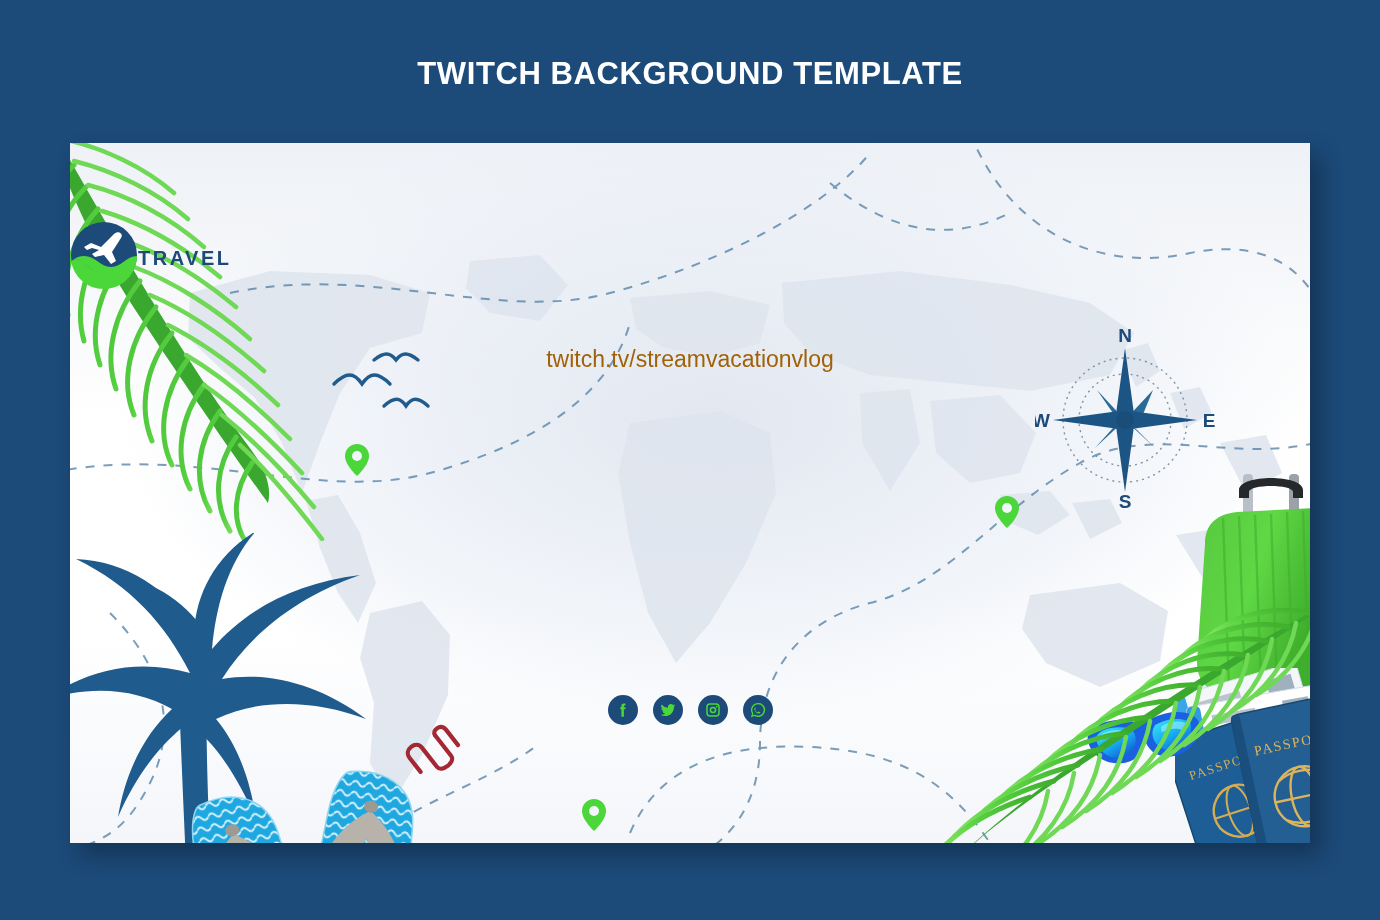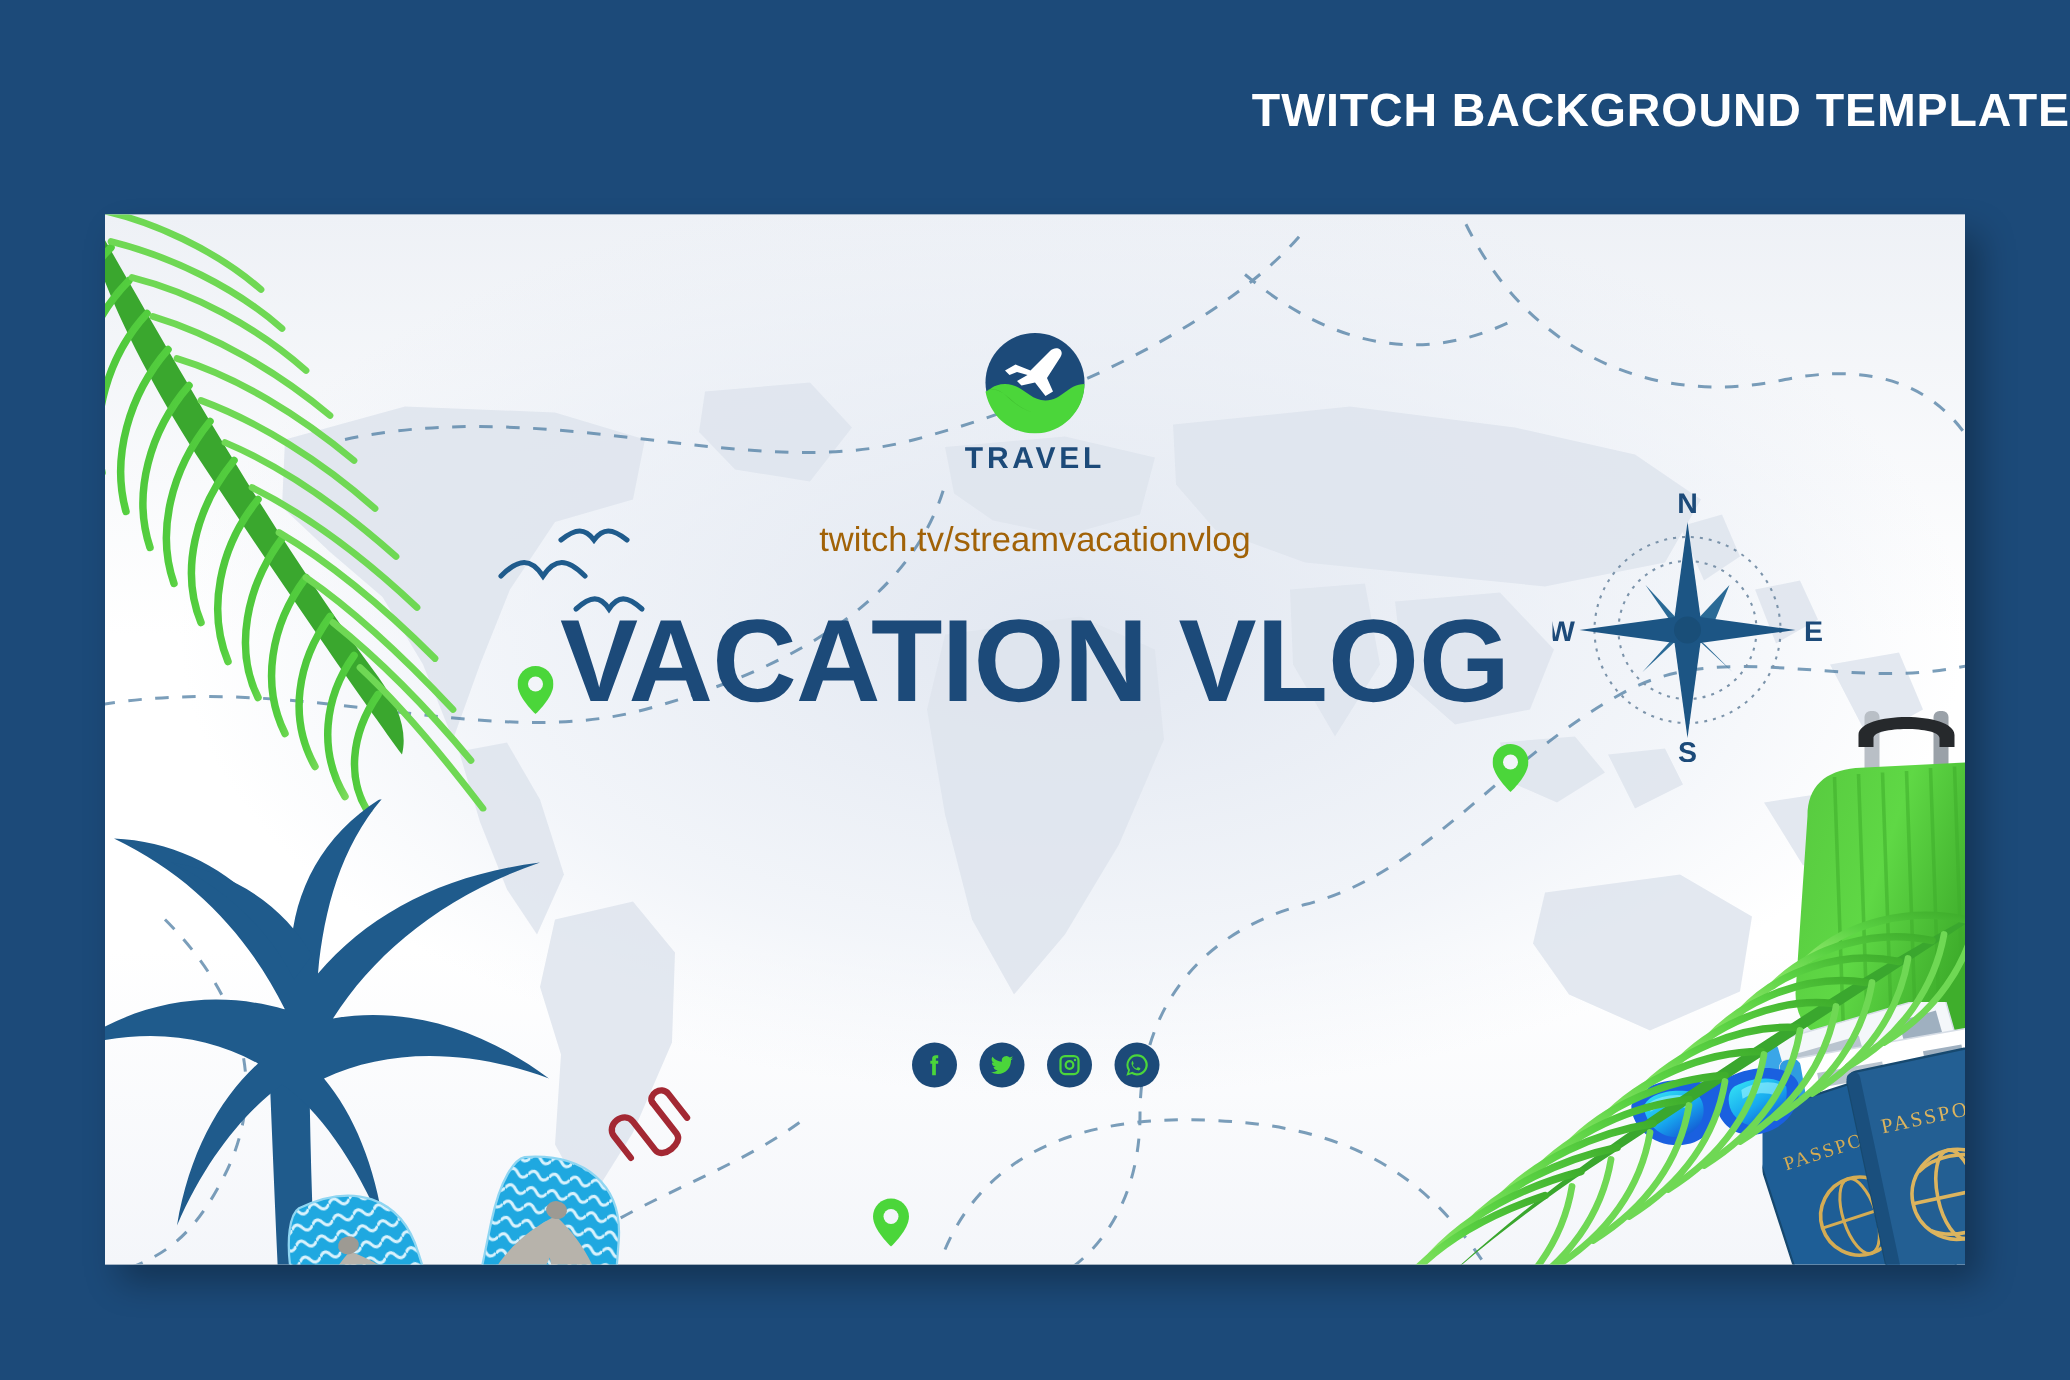--- a/index.html
+++ b/index.html
@@ -13,21 +13,21 @@
   #stage {
     position: relative;
     width: 1380px; height: 920px;
     background: #1c4a79;
   }
 
   
   .page-heading {
     position: absolute;
     top: 56px; left: 0; width: 1380px;
-    text-align: right;
+    text-align: center;
     font-size: 31px;
     font-weight: bold;
     letter-spacing: .6px;
     color: #ffffff;
   }
 
   
   .card {
     position: absolute;
     left: 70px; top: 143px;
@@ -69,21 +69,21 @@
 
   
   .content {
     position: absolute;
     left: 0; top: 0; width: 1240px; height: 700px;
     text-align: center;
   }
 
   .logo-block {
     position: absolute; left: 0; top: 78px; width: 1240px;
-    display: flex; flex-direction: column; align-items: center;
+    display: flex; align-items: center;
   }
   .logo-mark { width: 68px; height: 68px; }
   .logo-word {
     margin-top: 6px;
     font-size: 20px; font-weight: bold; letter-spacing: 2.5px;
     color: #1c4a79;
   }
 
   .stream-url {
     position: absolute; left: 0; top: 203px; width: 1240px;
@@ -450,24 +450,20 @@
           <circle cx="34" cy="34" r="33" fill="#1c4a79"></circle>
           <path d="M34 68 C 52 68 67 53 67 35 C 56 35 52 46 41 46 C 30 46 26 35 14 35 C 6 35 3 40 1 40 C 4 56 17 68 34 68 Z" fill="#4bd63a"></path>
           <path d="M1 40 C 8 36 14 42 20 47 C 26 52 31 54 34 54 C 30 54 22 50 16 44 C 10 38 5 37 1 40 Z" fill="#3fbb2f" opacity=".85"></path>
           <path d="M14 26 L 21 22 L 31 26 L 44 13 C 48 9 54 12 51 17 L 42 31 L 46 40 L 41 43 L 34 34 L 25 36 L 22 33 L 29 29 L 22 27 L 17 29 Z" fill="#ffffff"></path>
         </svg>
         <div class="logo-word">TRAVEL</div>
       </div>
 
       <div class="stream-url">twitch.tv/streamvacationvlog</div>
 
-      <div class="headline">
-        <span class="w1">VACATION</span>
-        <span class="w2">VLOG</span>
-      </div>
 
 
 
       <div class="socials">
         <div class="social">
           <svg viewBox="0 0 24 24">
             <path d="M15.3 8.2h-2.1V6.9c0-.7.1-1 1-1h1.1V3.3h-2c-2.4 0-3.4 1.1-3.4 3.1v1.8H8.3v2.7h1.6V21h3.3v-10.1h2.1Z"></path>
           </svg>
         </div>
         <div class="social">

